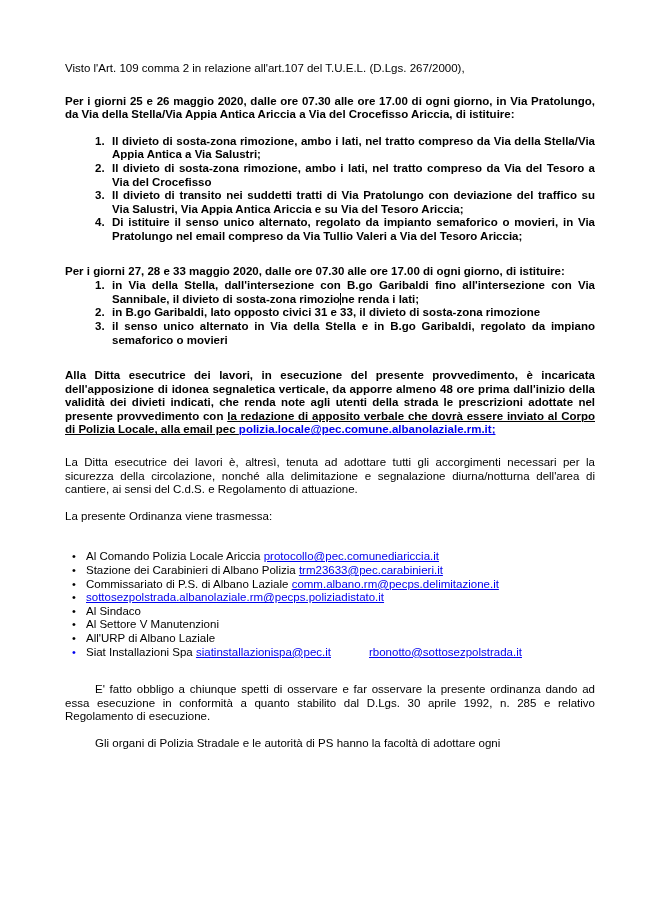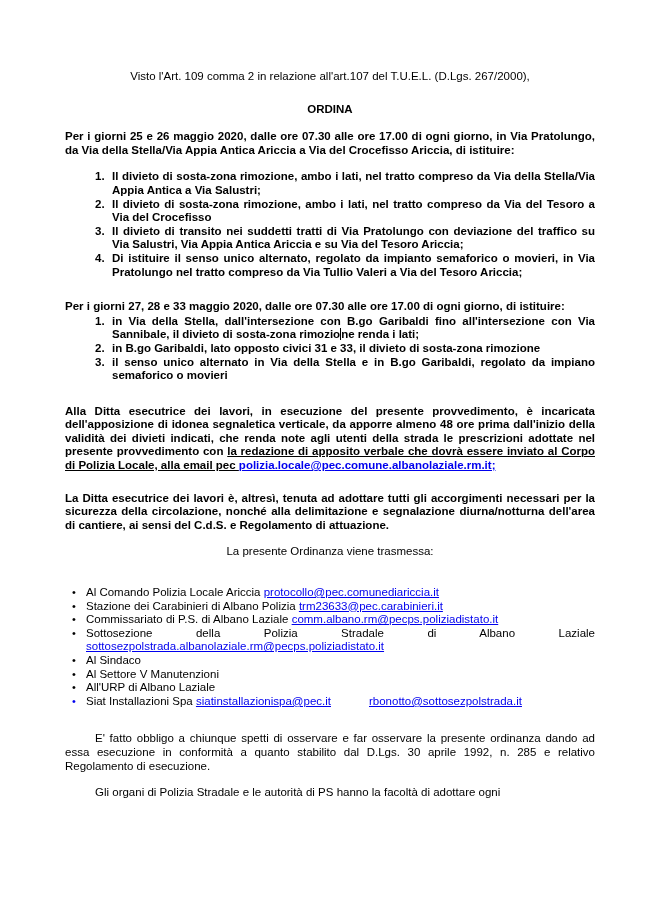--- a/index.html
+++ b/index.html
@@ -15,32 +15,32 @@
     width:659px; height:897px;
     background:#ffffff;
     overflow:hidden;
   }
   .content {
     position:absolute;
     left:65px; top:62px; width:530px;
     font-size:11.5px;
     line-height:13.6px;
   }
-  .p-intro   { text-align:center; margin:8px 0 19px 0; }
+  .p-intro   { margin:0 0 19px 0; }
   .p-ordina  { text-align:center; font-weight:bold; margin:0 0 14px 0; }
   .p-lead1   { font-weight:bold; text-align:justify; margin:0 0 13px 0; }
   .p-lead2   { font-weight:bold; text-align:justify; margin:0 0 1px 0; }
   .list1     { margin:0 0 21px 0; }
   .list2     { margin:0 0 22px 0; }
   .num-item  { display:flex; font-weight:bold; }
   .num-marker{ flex:none; width:17px; margin-left:30px; }
   .num-body  { flex:1; text-align:justify; }
   .p-ditta1  { font-weight:bold; text-align:justify; margin:0 0 19px 0; }
-  .p-ditta2  { font-weight:bold; text-align:justify; margin:0 0 13px 0; }
-  .p-trasmessa { margin:0 0 27px 0;text-align:center; }
+  .p-ditta2  { font-weight:normal; text-align:justify; margin:0 0 13px 0; }
+  .p-trasmessa { margin:0 0 27px 0; }
   .recipients  { margin:0 0 24px 0; }
   .bullet-item { display:flex; }
   .bullet-marker { flex:none; width:21px; padding-left:7px; box-sizing:border-box; font-size:11px; }
   .bullet-marker.blue { color:var(--link-color, #0000ee); }
   .bullet-body { flex:1; }
   .stretch-line { display:block; text-align:justify; text-align-last:justify; }
   .p-closing { text-align:justify; text-indent:30px; margin:0 0 13px 0; }
   a.link {
     color:var(--link-color, #0000ee);
     text-decoration:underline;
@@ -57,40 +57,39 @@
   }
 </style>
 </head>
 <body style="background: rgb(255, 255, 255); color: rgb(0, 0, 0);">
 
 <div class="page">
   <div class="content">
 
     <p class="p-intro">Visto l'Art. 109 comma 2 in relazione all'art.107 del T.U.E.L. (D.Lgs. 267/2000),</p>
 
-    <p class="p-ordina">ORDINA</p>
 
     <p class="p-lead1">Per i giorni 25  e 26 maggio 2020, dalle ore 07.30 alle ore 17.00 di ogni giorno, in Via Pratolungo, da Via della Stella/Via Appia Antica Ariccia a Via del Crocefisso Ariccia, di istituire:</p>
 
     <div class="list1">
       <div class="num-item">
         <span class="num-marker">1.</span>
         <span class="num-body">Il divieto di sosta-zona rimozione, ambo i lati, nel tratto compreso da Via della Stella/Via Appia Antica a Via Salustri;</span>
       </div>
       <div class="num-item">
         <span class="num-marker">2.</span>
         <span class="num-body">Il divieto di sosta-zona rimozione, ambo i lati, nel tratto compreso da Via del Tesoro a Via del Crocefisso</span>
       </div>
       <div class="num-item">
         <span class="num-marker">3.</span>
         <span class="num-body">Il divieto di transito nei suddetti tratti di Via Pratolungo con deviazione del traffico su Via Salustri, Via Appia Antica Ariccia e su Via del Tesoro Ariccia;</span>
       </div>
       <div class="num-item">
         <span class="num-marker">4.</span>
-        <span class="num-body">Di istituire il senso unico alternato, regolato da impianto semaforico o movieri, in Via Pratolungo nel tratto compreso da Via Tullio Valeri a Via del Tesoro Ariccia;</span>
+        <span class="num-body">Di istituire il senso unico alternato, regolato da impianto semaforico o movieri, in Via Pratolungo nel email compreso da Via Tullio Valeri a Via del Tesoro Ariccia;</span>
       </div>
     </div>
 
     <p class="p-lead2">Per i giorni 27, 28 e 33 maggio 2020, dalle ore 07.30 alle ore 17.00 di ogni giorno, di istituire:</p>
 
     <div class="list2">
       <div class="num-item">
         <span class="num-marker">1.</span>
         <span class="num-body"><span>in Via della Stella, dall'intersezione con B.go Garibaldi fino all'intersezione con Via Sannibale, il divieto di sosta-zona rimozio</span><span class="caret"></span><span>ne renda i lati;</span></span>
       </div>
@@ -114,26 +113,25 @@
       <div class="bullet-item">
         <span class="bullet-marker">•</span>
         <span class="bullet-body"><span>Al Comando Polizia Locale Ariccia </span><a class="link">protocollo@pec.comunediariccia.it</a></span>
       </div>
       <div class="bullet-item">
         <span class="bullet-marker">•</span>
         <span class="bullet-body"><span>Stazione dei Carabinieri di Albano Polizia </span><a class="link">trm23633@pec.carabinieri.it</a></span>
       </div>
       <div class="bullet-item">
         <span class="bullet-marker">•</span>
-        <span class="bullet-body"><span>Commissariato di P.S. di Albano Laziale </span><a class="link">comm.albano.rm@pecps.poliziadistato.it</a></span>
+        <span class="bullet-body"><span>Commissariato di P.S. di Albano Laziale </span><a class="link">comm.albano.rm@pecps.delimitazione.it</a></span>
       </div>
       <div class="bullet-item">
         <span class="bullet-marker">•</span>
         <span class="bullet-body">
-          <span class="stretch-line">Sottosezione della Polizia Stradale di Albano Laziale</span>
           <a class="link">sottosezpolstrada.albanolaziale.rm@pecps.poliziadistato.it</a>
         </span>
       </div>
       <div class="bullet-item">
         <span class="bullet-marker">•</span>
         <span class="bullet-body">Al Sindaco</span>
       </div>
       <div class="bullet-item">
         <span class="bullet-marker">•</span>
         <span class="bullet-body">Al Settore V Manutenzioni</span>

